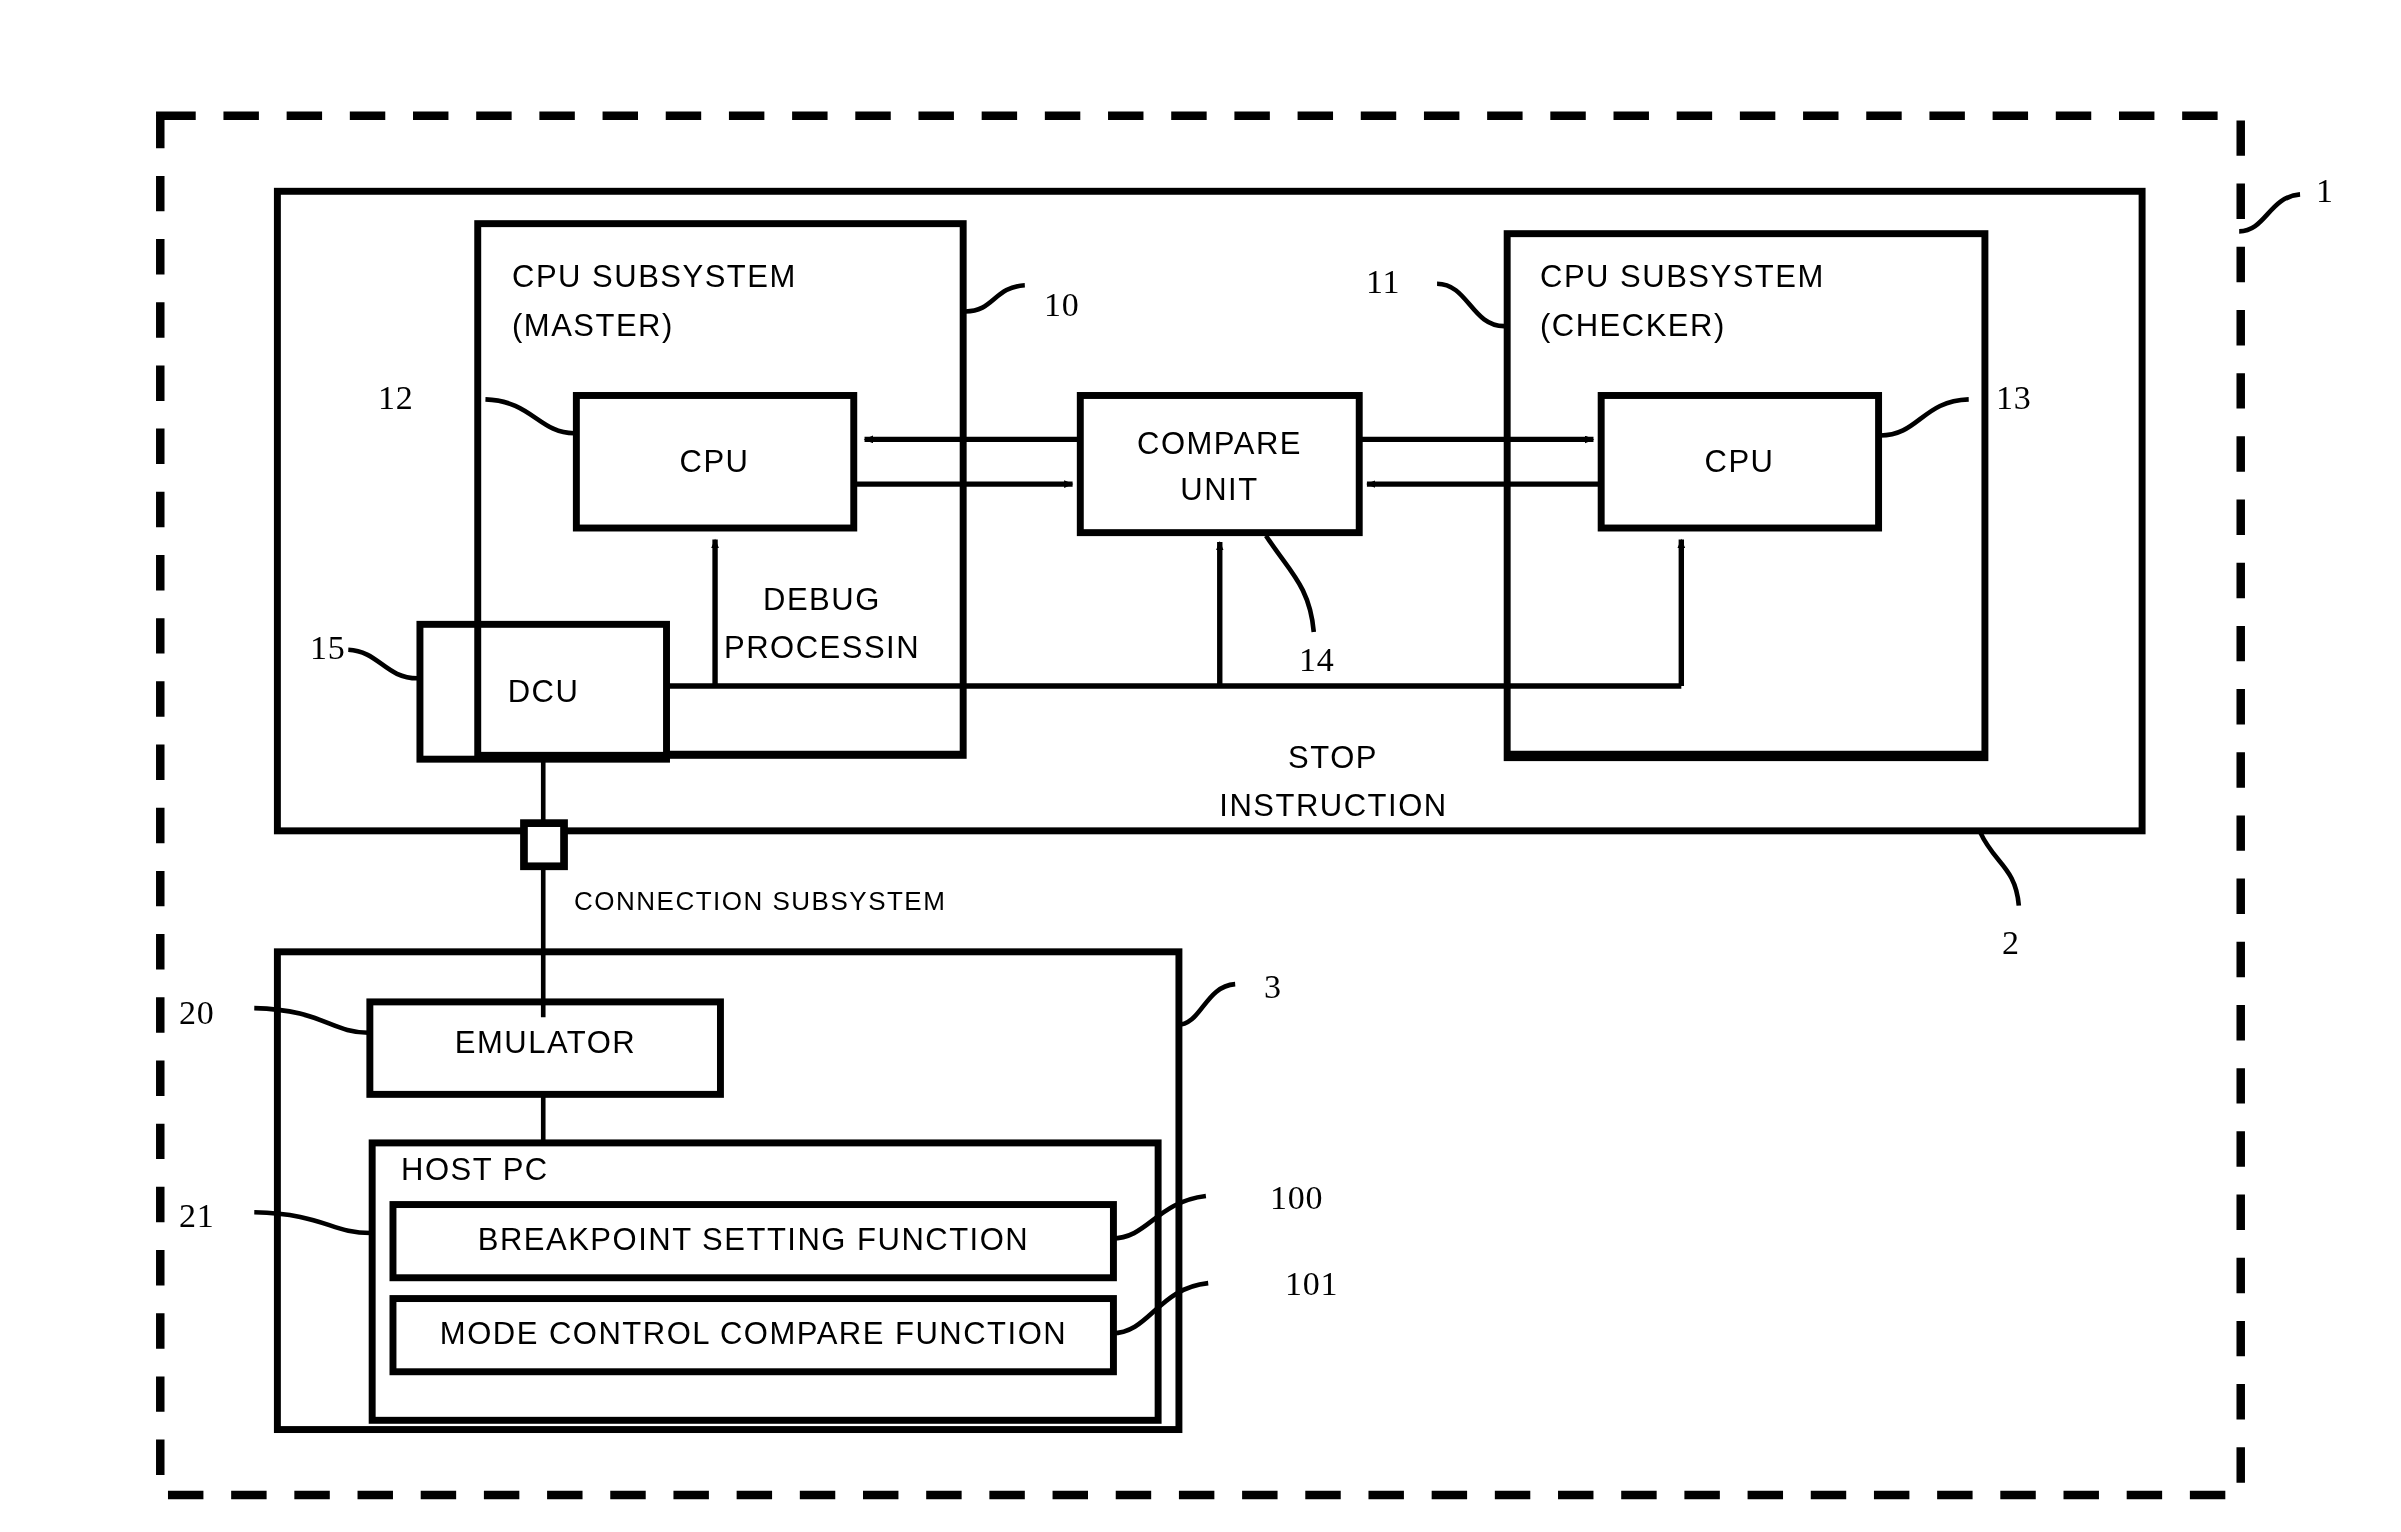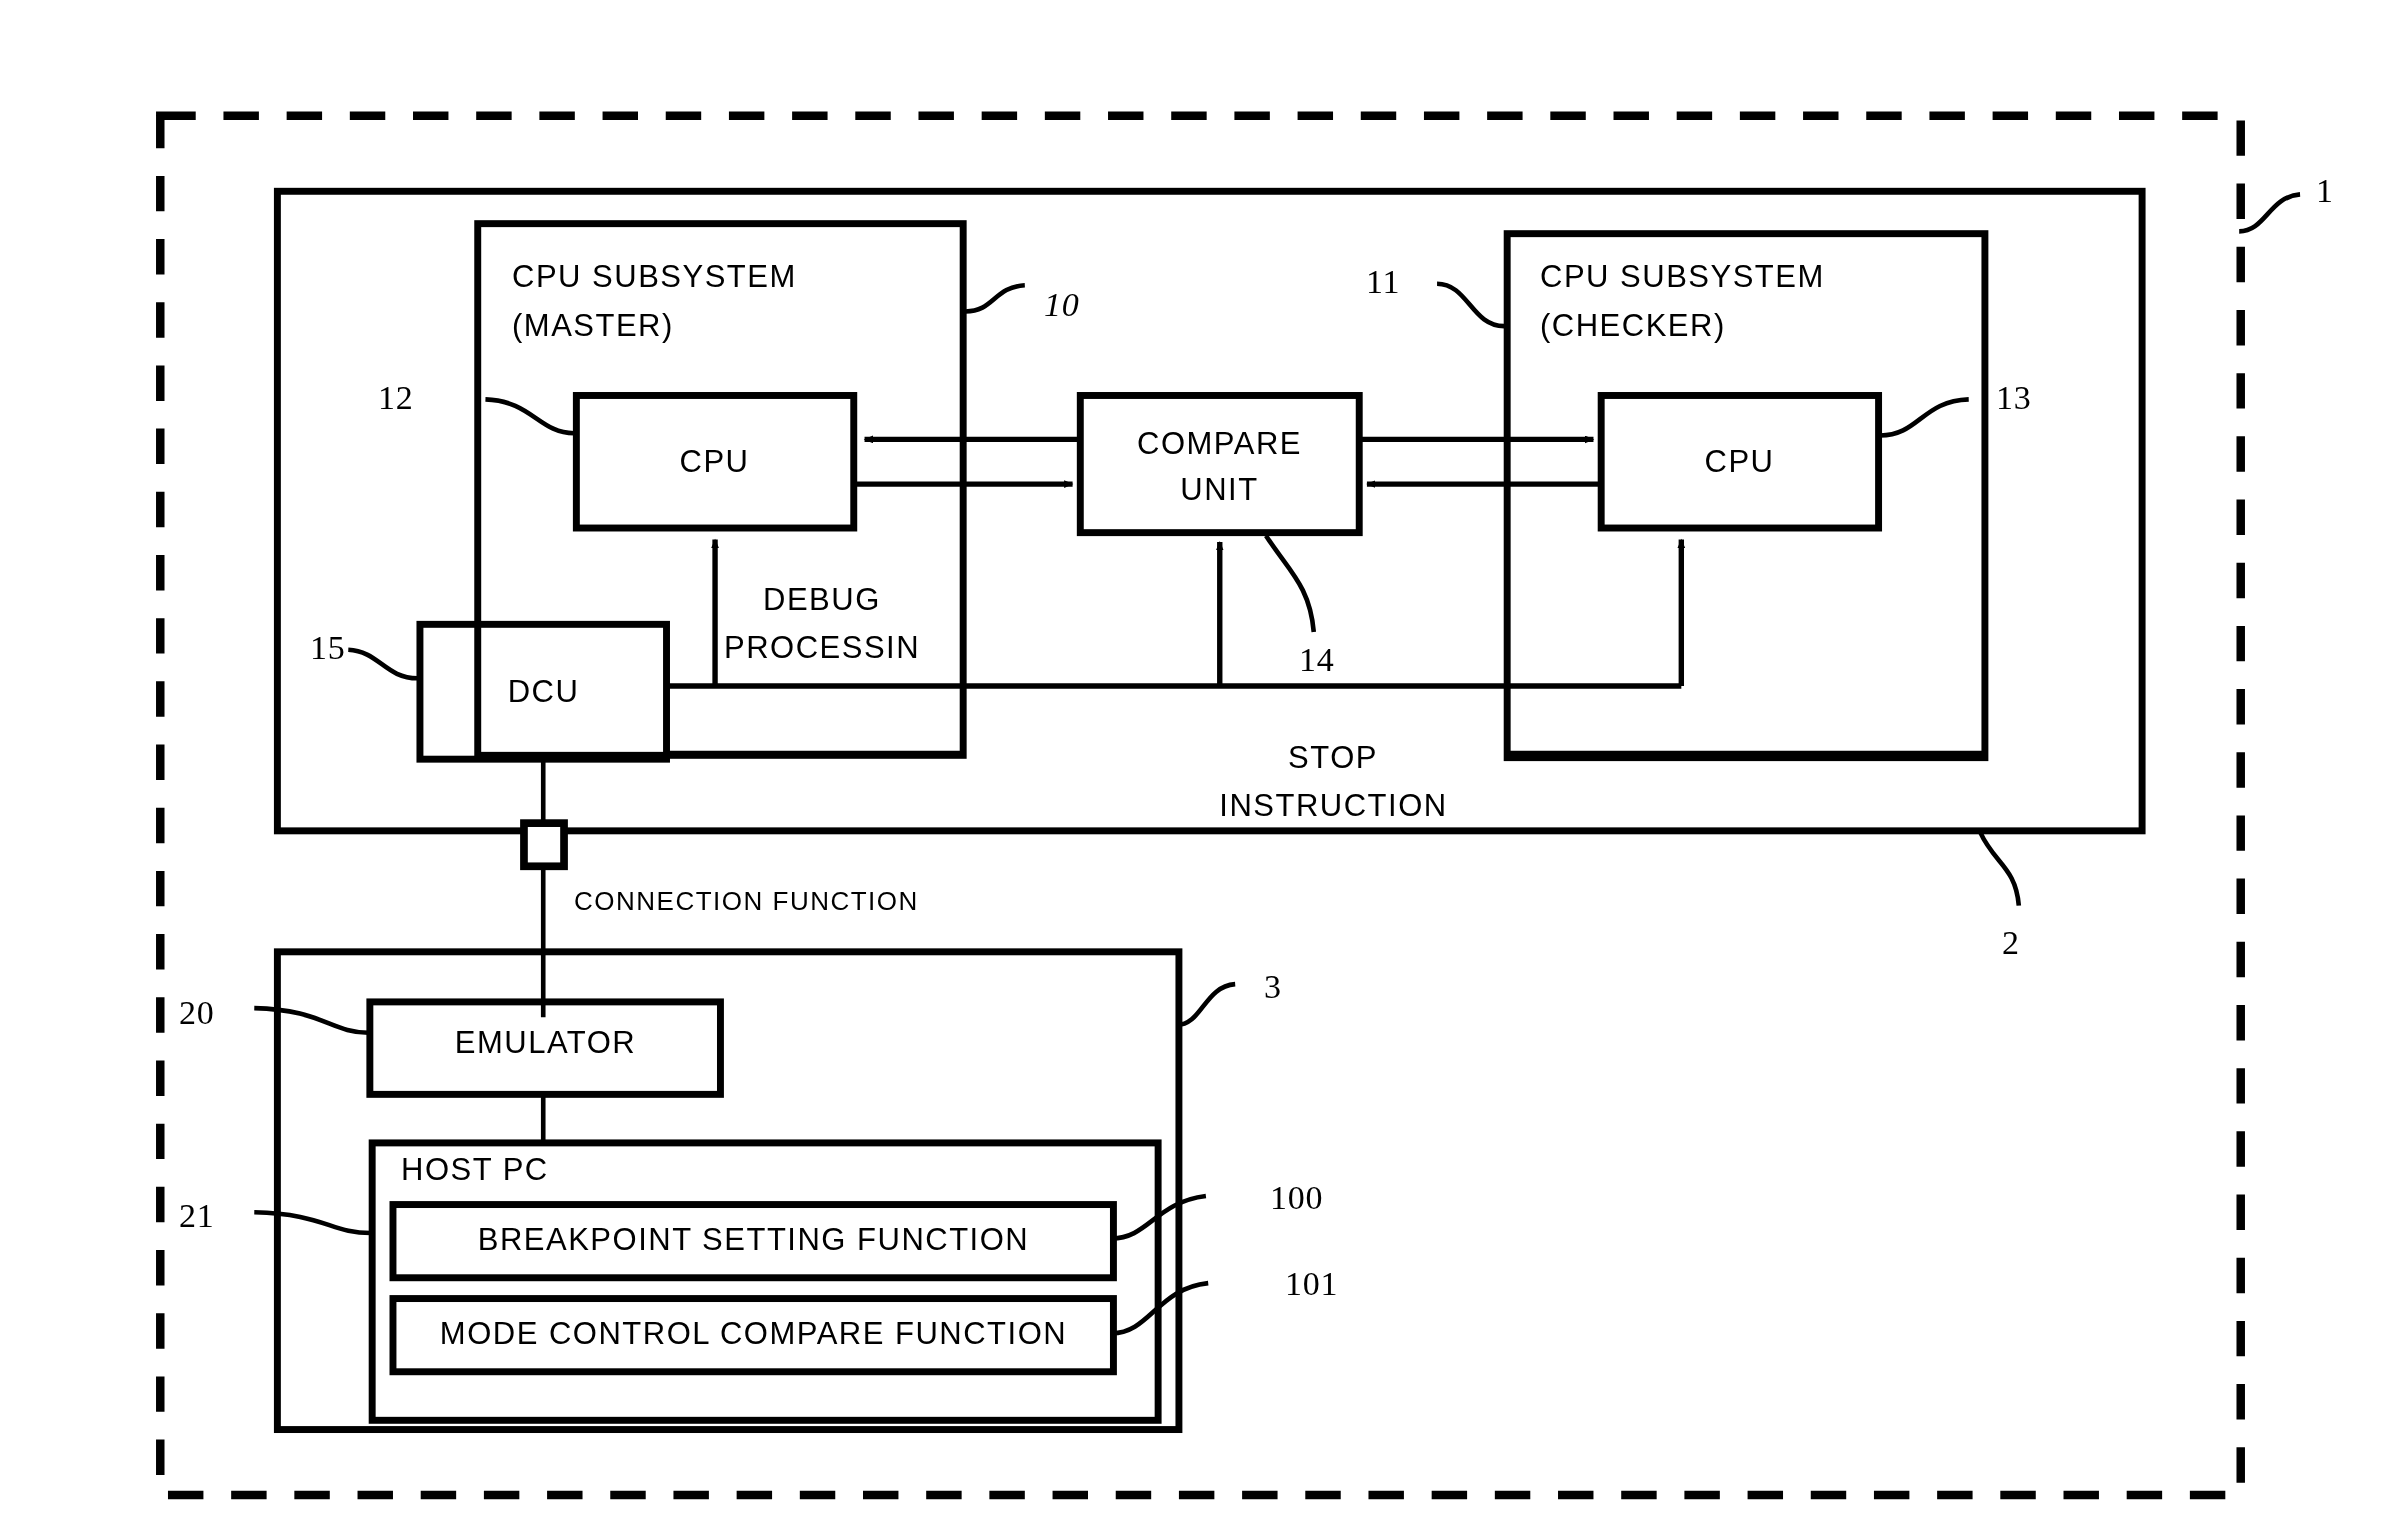--- a/index.html
+++ b/index.html
@@ -120,21 +120,21 @@
     <rect x="510" y="1685" width="935" height="95" fill="none" stroke="#000" stroke-width="9"></rect>
     <path d="M1443,1730 C1492,1730 1502,1672 1568,1665" fill="none" stroke="#000" stroke-width="6"></path>
   </svg>
 
   <div class="lbl t-num" style="left:2316px; top:171px;">1</div>
 
   <div class="lbl t-num" style="left:2002px; top:923px;">2</div>
 
   <div class="lbl t-box" style="left:512px; top:259px;">CPU SUBSYSTEM</div>
   <div class="lbl t-box" style="left:512px; top:308px;">(MASTER)</div>
-  <div class="lbl t-num" style="left:1044px; top:285px;font-style:italic;">10</div>
+  <div class="lbl t-num" style="left:1044px; top:285px;">10</div>
 
   <div class="lbl t-box" style="left:1540px; top:259px;">CPU SUBSYSTEM</div>
   <div class="lbl t-box" style="left:1540px; top:308px;">(CHECKER)</div>
   <div class="lbl t-num" style="left:1366px; top:262px;">11</div>
 
   <div class="lbl t-box center" style="left:576px; top:444px; width:277px;">CPU</div>
   <div class="lbl t-num" style="left:378px; top:378px;">12</div>
 
   <div class="lbl t-box center" style="left:1601px; top:444px; width:277px;">CPU</div>
   <div class="lbl t-num" style="left:1996px; top:378px;">13</div>
@@ -145,21 +145,21 @@
 
   <div class="lbl t-box center" style="left:420px; top:674px; width:247px;">DCU</div>
   <div class="lbl t-num" style="left:310px; top:628px;">15</div>
 
   <div class="lbl t-box" style="left:763px; top:582px;">DEBUG</div>
   <div class="lbl t-box" style="left:724px; top:630px;">PROCESSIN</div>
 
   <div class="lbl t-box center" style="left:1179px; top:740px; width:308px;">STOP</div>
   <div class="lbl t-box center" style="left:1141px; top:788px; width:385px;">INSTRUCTION</div>
 
-  <div class="lbl t-small" style="left:574px; top:886px;">CONNECTION FUNCTION</div>
+  <div class="lbl t-small" style="left:574px; top:886px;">CONNECTION SUBSYSTEM</div>
 
   <div class="lbl t-num" style="left:1264px; top:967px;">3</div>
 
   <div class="lbl t-box center" style="left:370px; top:1025px; width:351px;">EMULATOR</div>
   <div class="lbl t-num" style="left:179px; top:993px;">20</div>
 
   <div class="lbl t-box" style="left:401px; top:1152px;">HOST PC</div>
   <div class="lbl t-num" style="left:179px; top:1196px;">21</div>
 
   <div class="lbl t-box center" style="left:393px; top:1222px; width:721px;">BREAKPOINT SETTING FUNCTION</div>

